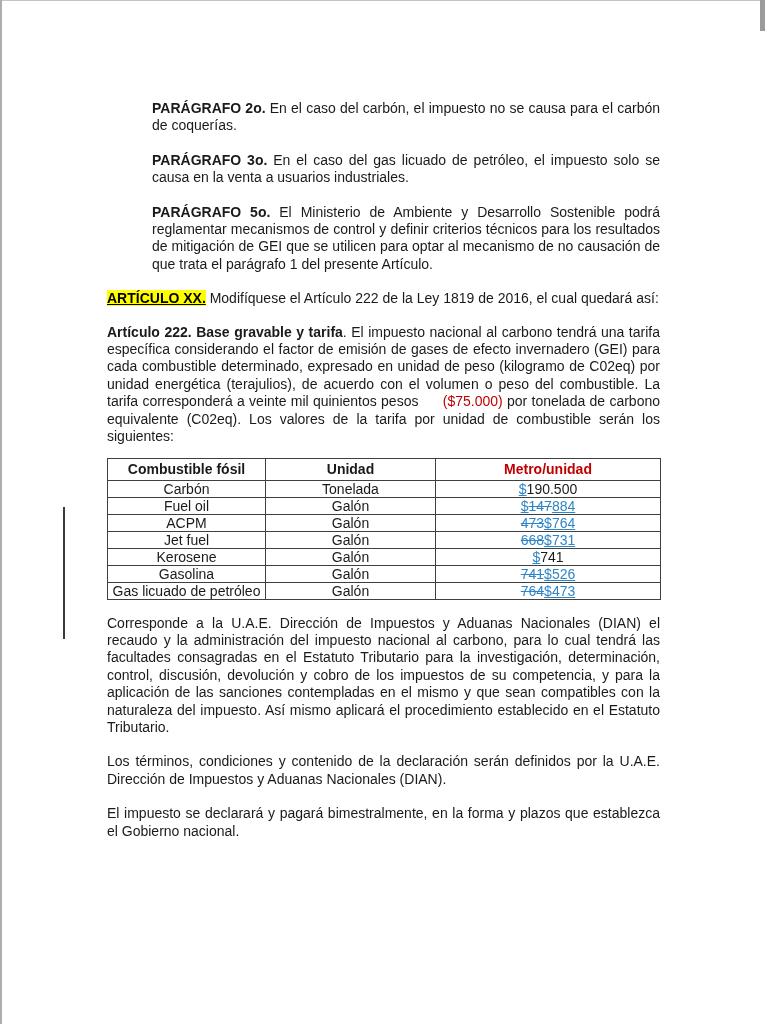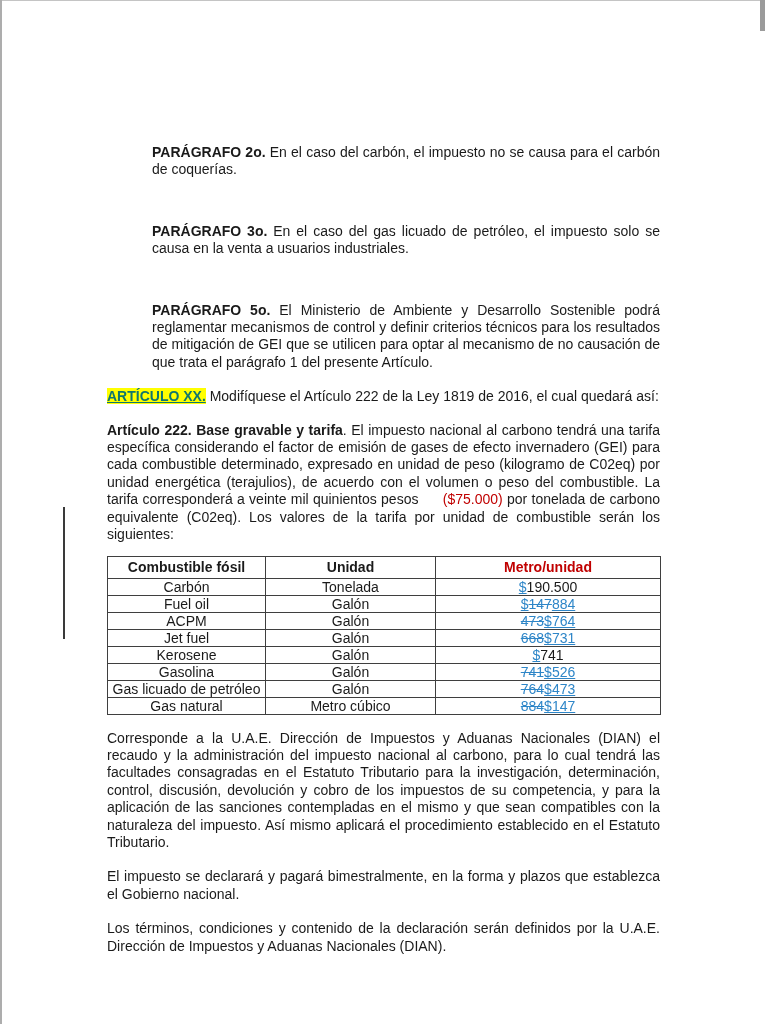--- a/index.html
+++ b/index.html
@@ -10,23 +10,23 @@
     position:relative; width:765px; height:1024px; background:#ffffff;
     font-family:"Liberation Sans","DejaVu Sans",sans-serif;
     color:var(--ink); overflow:hidden;
   }
   .edge-left{position:absolute;left:0;top:0;width:2px;height:1024px;background:#adadad;}
   .edge-top{position:absolute;left:0;top:0;width:765px;height:1px;background:#c4c4c4;}
   .scroll-thumb{position:absolute;right:0;top:0;width:5px;height:31px;background:#9b9b9b;}
   .change-bar{position:absolute;left:63px;top:507px;width:2px;height:132px;background:#3a3a3a;}
   .doc{position:absolute;left:107px;top:100px;width:553px;}
   p{margin:0 0 17px 0; font-size:14px; line-height:17.4px; text-align:justify;}
-  .indent{margin-left:45px;margin-top:44px;}
+  .indent{margin-left:45px;}
   b,.b{font-weight:bold;}
-  .hl{background:var(--hl); font-weight:bold; text-decoration:underline; color:#0f766e;}
+  .hl{background:var(--hl); font-weight:bold; text-decoration:underline; color:#000000;}
   .red{color:var(--red);padding-left:20px;}
   .art-line{margin-bottom:16px;}
   .art222{margin-bottom:0;}
   table{
     border-collapse:collapse; width:553px; margin:12px 15px 15px 0;
     table-layout:fixed;
   }
   th,td{
     border:1px solid var(--border); text-align:center; padding:0;
     font-size:14px; overflow:hidden; white-space:nowrap;
@@ -104,26 +104,21 @@
           <tr>
             <td>Gasolina</td>
             <td>Galón</td>
             <td><span class="del">741</span><span class="ins">$526</span></td>
           </tr>
           <tr>
             <td>Gas licuado de petróleo</td>
             <td>Galón</td>
             <td><span class="del">764</span><span class="ins">$473</span></td>
           </tr>
-          <tr>
-            <td>Gas natural</td>
-            <td>Metro cúbico</td>
-            <td><span class="del">884</span><span class="ins">$147</span></td>
-          </tr>
         </tbody>
     </table>
 
     <p class="closing">Corresponde a la U.A.E. Dirección de Impuestos y Aduanas Nacionales (DIAN) el recaudo y la administración del impuesto nacional al carbono, para lo cual tendrá las facultades consagradas en el Estatuto Tributario para la investigación, determinación, control, discusión, devolución y cobro de los impuestos de su competencia, y para la aplicación de las sanciones contempladas en el mismo y que sean compatibles con la naturaleza del impuesto. Así mismo aplicará el procedimiento establecido en el Estatuto Tributario.</p>
+    <p class="closing">Los términos, condiciones y contenido de la declaración serán definidos por la U.A.E. Dirección de Impuestos y Aduanas Nacionales (DIAN).</p>
     <p class="closing">El impuesto se declarará y pagará bimestralmente, en la forma y plazos que establezca el Gobierno nacional.</p>
-    <p class="closing">Los términos, condiciones y contenido de la declaración serán definidos por la U.A.E. Dirección de Impuestos y Aduanas Nacionales (DIAN).</p>
 
   </div>
 </div>
 
 </body></html>

